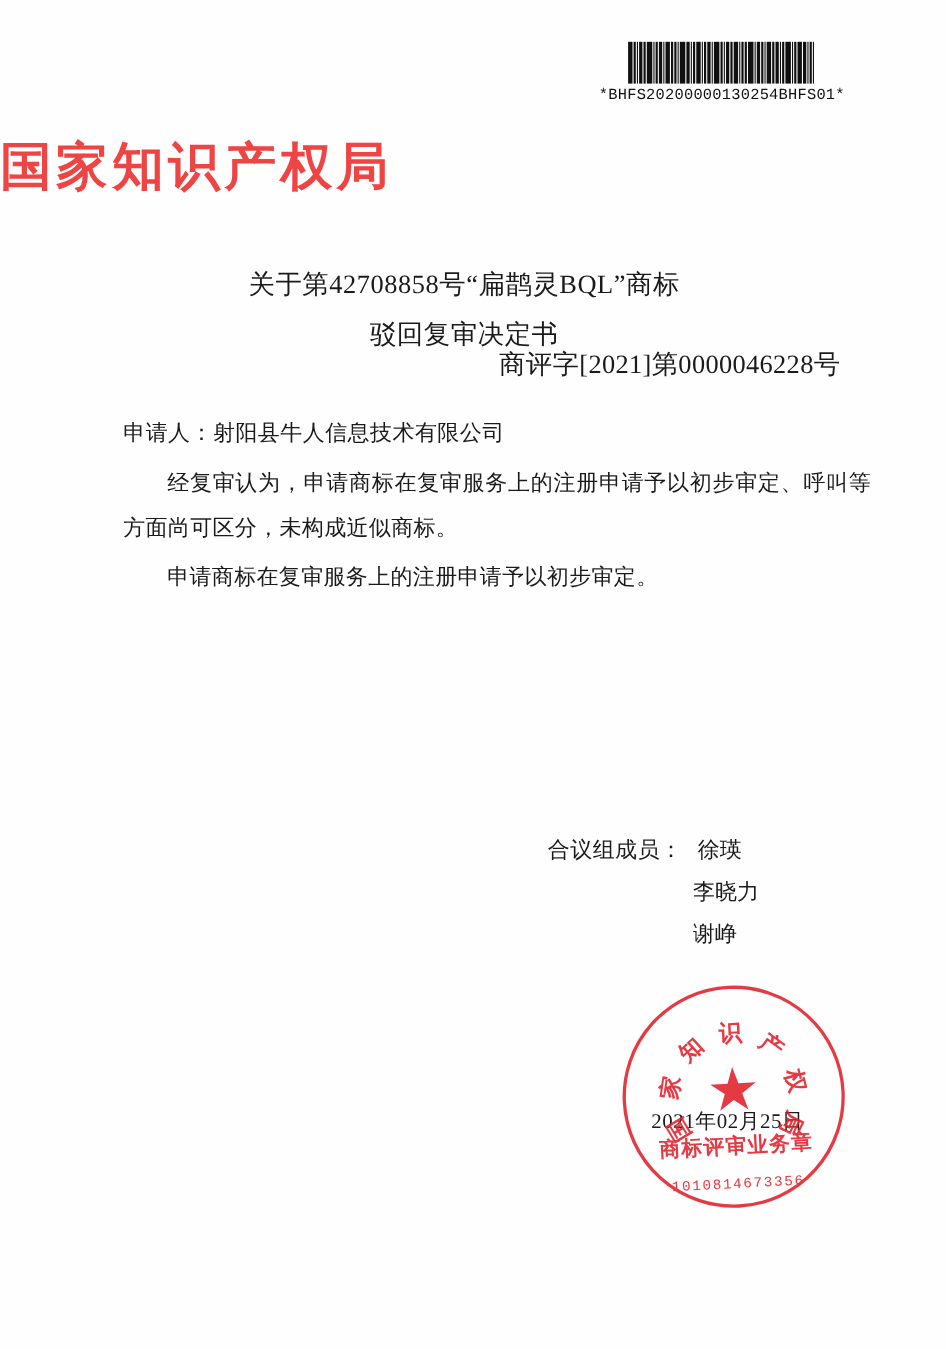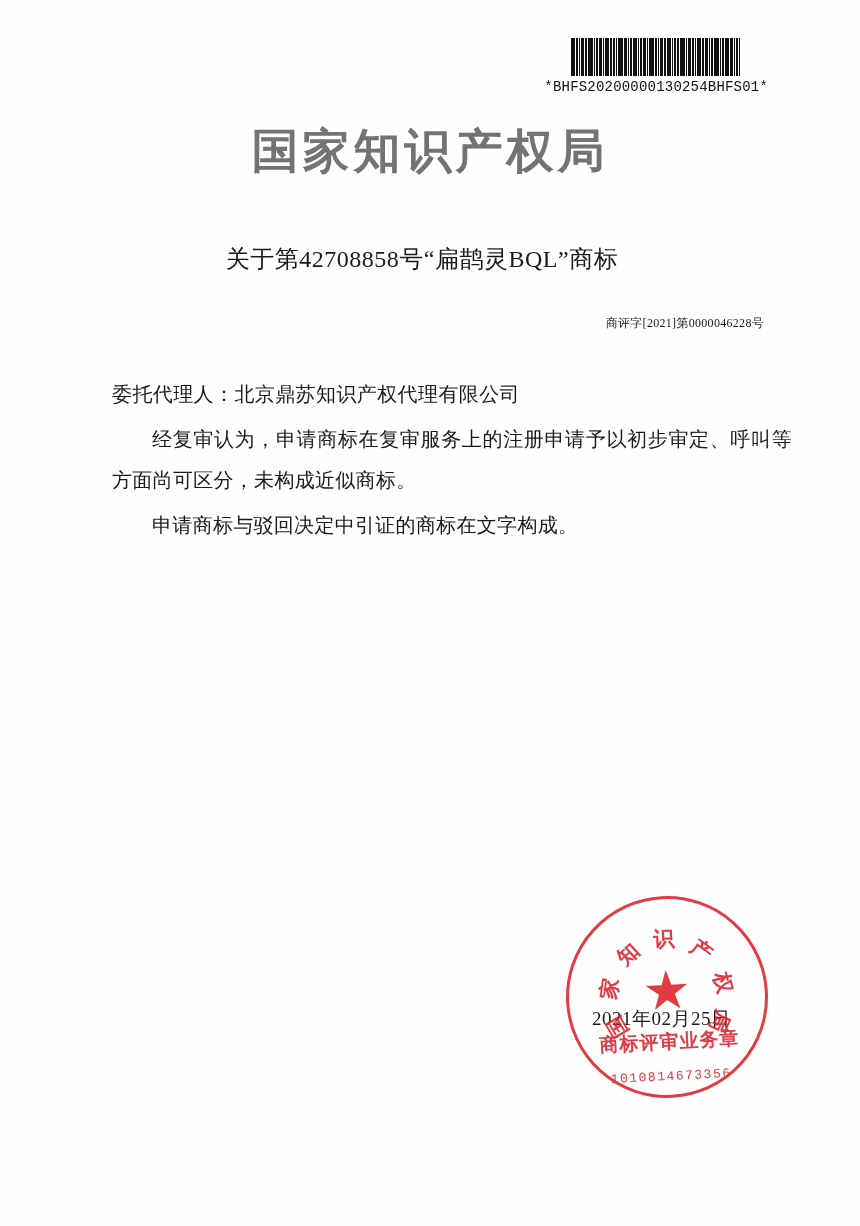--- a/index.html
+++ b/index.html
@@ -50,22 +50,22 @@
     color: #111;
     white-space: nowrap;
   }
 
   
   .org-title {
     position: absolute;
     top: 120px;
     left: 0;
     right: 0;
-    text-align: center;
-    color: #737373;
+    text-align: left;
+    color: #ef4444;
     font-family: "DejaVu Sans", "Liberation Sans", sans-serif;
     font-weight: bold;
     font-size: 47px;
     letter-spacing: 4px;
   }
 
   .doc-title {
     position: absolute;
     top: 236px;
     left: 0;
@@ -76,21 +76,21 @@
     letter-spacing: 0.5px;
   }
   .doc-title .line2 {
     display: block;
   }
 
   .doc-number {
     position: absolute;
     top: 315px;
     right: 96px;
-    font-size: 12px;
+    font-size: 24px;
     letter-spacing: 0.3px;
   }
 
   
   .body-block {
     position: absolute;
     top: 374px;
     left: 112px;
     width: 680px;
     font-size: 20px;
@@ -257,31 +257,43 @@
         <span style="width: 2px;"></span>
         <span style="width: 1px;"></span>
       </div>
     <div class="barcode-text">*BHFS20200000130254BHFS01*</div>
   </div>
 
   <div class="org-title">国家知识产权局</div>
 
   <div class="doc-title">
     <span>关于第42708858号“扁鹊灵BQL”商标</span>
+    <span class="line2">驳回复审决定书</span>
   </div>
 
   <div class="doc-number">商评字[2021]第0000046228号</div>
 
   <div class="body-block">
-    <div class="party-line">委托代理人：北京鼎苏知识产权代理有限公司</div>
+    <div class="party-line">申请人：射阳县牛人信息技术有限公司</div>
 
     <div class="para tight">经复审认为，申请商标在复审服务上的注册申请予以初步审定、呼叫等方面尚可区分，未构成近似商标。</div>
-    <div class="para tight">申请商标与驳回决定中引证的商标在文字构成。</div>
-  </div>
-
+    <div class="para tight">申请商标在复审服务上的注册申请予以初步审定。</div>
+  </div>
+
+  <div class="signers">
+    <div class="first-row">
+      <span class="label">合议组成员：</span><span class="name">徐瑛</span>
+    </div>
+    <div class="name-row">
+      <span>李晓力</span>
+    </div>
+    <div class="name-row">
+      <span>谢峥</span>
+    </div>
+  </div>
 
   <div class="date-line">2021年02月25日</div>
 
   <div class="seal">
     <div class="seal-inner">
       <div class="seal-arc-text" id="seal-arc">
           <span style="transform: rotate(-118deg) translate(-50%, -72px);">国</span>
           <span style="transform: rotate(-78.6667deg) translate(-50%, -72px);">家</span>
           <span style="transform: rotate(-39.3333deg) translate(-50%, -72px);">知</span>
           <span style="transform: rotate(0deg) translate(-50%, -72px);">识</span>

